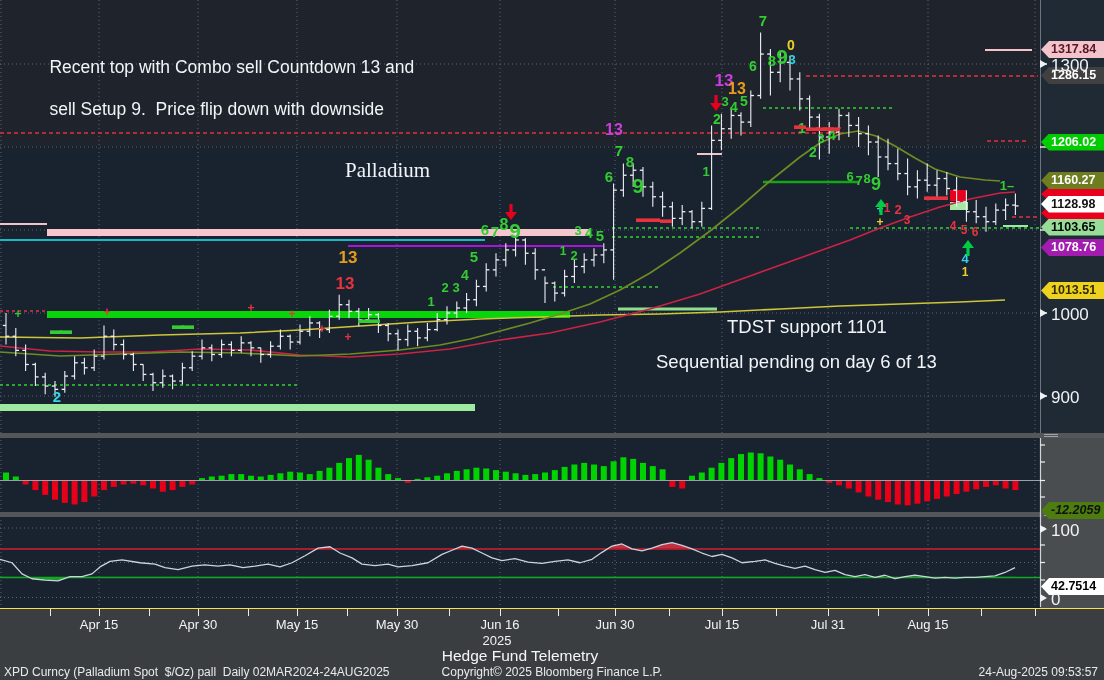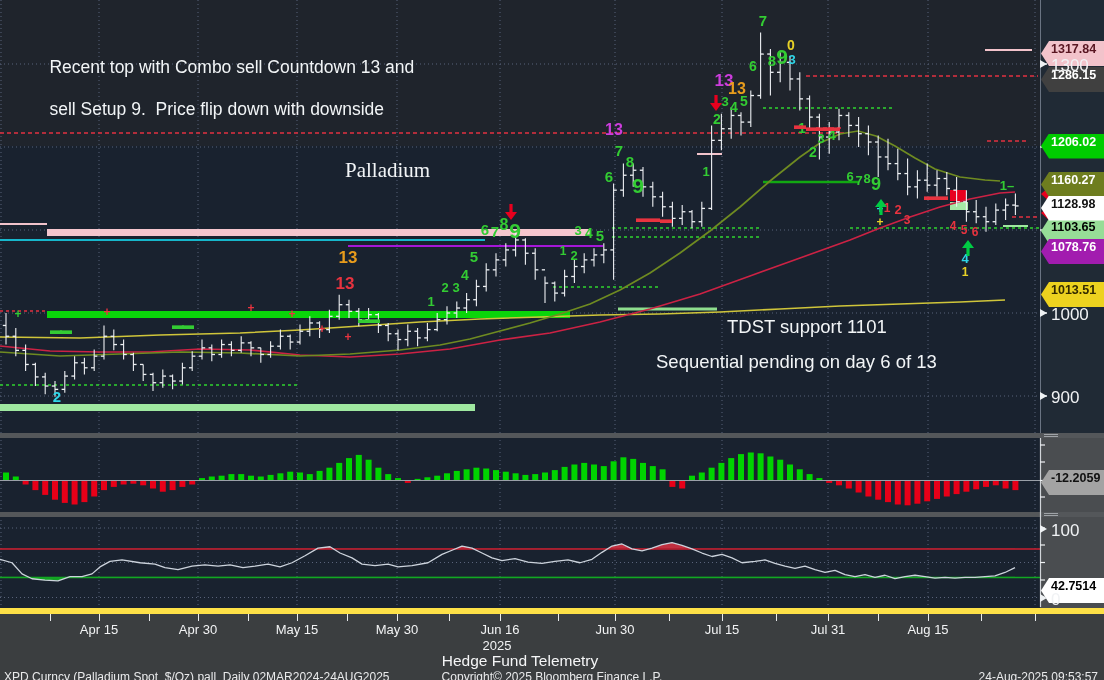--- a/index.html
+++ b/index.html
@@ -4,28 +4,28 @@
 <style>
   html,body{margin:0;padding:0;background:#000;}
   #app{position:relative;width:1104px;height:680px;overflow:hidden;
        font-family:"Liberation Sans",sans-serif;background:#19222f;}
   #chart-svg{position:absolute;left:0;top:0;}
   .ovl{position:absolute;color:#f2f5f7;}
   #headline{left:30px;top:36px;width:500px;font-size:17.5px;line-height:21px;white-space:pre;}
   #instrument{left:345px;top:158px;font-size:21px;font-family:Liberation Serif, serif;}
   #tdst-note{left:727px;top:316px;font-size:18.5px;}
   #seq-note{left:656px;top:351px;font-size:18.5px;}
-  .tag{position:absolute;left:1041px;width:63px;height:25px;line-height:17px;
+  .tag{position:absolute;left:1041px;width:63px;height:17px;line-height:17px;
        font-size:12.5px;font-weight:bold;padding-left:10px;box-sizing:border-box;
        clip-path:polygon(8px 0,100% 0,100% 100%,8px 100%,0 50%);}
   .axlab{position:absolute;left:1051px;font-size:17px;color:#f0f2f4;}
   .tri{position:absolute;left:1040px;width:0;height:0;border-top:4px solid transparent;
        border-bottom:4px solid transparent;border-left:7px solid #eef1f3;}
   #bottom{position:absolute;left:0;top:608px;width:1104px;height:72px;background:#3b3e40;
-          border-top:6px solid #fde047;box-sizing:border-box;}
+          border-top:1px solid #fde047;box-sizing:border-box;}
   .xtick{position:absolute;top:0;width:1px;height:7px;background:#e8eaec;}
   .xlab{position:absolute;top:8px;transform:translateX(-50%);font-size:13px;color:#f2f3f4;}
   #year{position:absolute;left:497px;top:24px;transform:translateX(-50%);font-size:13px;color:#f2f3f4;}
   #watermark{position:absolute;left:520px;top:38px;transform:translateX(-50%);
              font-size:15.5px;color:#f5f6f7;}
   #footer{position:absolute;left:0;top:56px;width:1104px;height:16px;font-size:12px;color:#e9eaeb;}
   #footer .fl{position:absolute;left:4px;white-space:pre;}
   #footer .fc{position:absolute;left:50%;transform:translateX(-50%);}
   #footer .fr{position:absolute;right:6px;}
 </style>
@@ -632,21 +632,21 @@
       <div class="tag" style="top: 187px; background: rgb(232, 0, 30); color: rgb(255, 255, 255); height: 14px;"></div>
       <div class="tag" style="top: 206px; background: rgb(232, 0, 30); color: rgb(255, 255, 255); height: 14px;"></div>
       <div class="tag" style="top: 41px; background: rgb(242, 195, 203); color: rgb(88, 22, 34);">1317.84</div>
       <div class="tag" style="top: 67px; background: #404040; color: rgb(255, 255, 255);">1286.15</div>
       <div class="tag" style="top: 133.5px; background: rgb(0, 204, 0); color: rgb(255, 255, 255);">1206.02</div>
       <div class="tag" style="top: 172px; background: rgb(110, 125, 31); color: rgb(255, 255, 255);">1160.27</div>
       <div class="tag" style="top: 218.5px; background: rgb(151, 221, 151); color: #000000;">1103.65</div>
       <div class="tag" style="top: 239px; background: #a21caf; color: rgb(255, 255, 255);">1078.76</div>
       <div class="tag" style="top: 282px; background: rgb(237, 210, 31); color: rgb(51, 42, 0);">1013.51</div>
       <div class="tag" style="top: 195.5px; background: rgb(255, 255, 255); color: rgb(17, 17, 17);">1128.98</div>
-      <div class="tag" style="top: 470px; background: #a3a3a3; color: rgb(17, 17, 17);">-12.2059</div>
+      <div class="tag" style="top: 502px; background: #4d7c0f; color: rgb(17, 17, 17); font-style: italic;">-12.2059</div>
       <div class="tag" style="top: 578px; background: rgb(255, 255, 255); color: #000000;">42.7514</div>
       <div class="tri" style="top: 60px;"></div>
       <div class="axlab" style="top: 56px;">1300</div>
       <div class="tri" style="top: 309px;"></div>
       <div class="axlab" style="top: 305px;">1000</div>
       <div class="tri" style="top: 392px;"></div>
       <div class="axlab" style="top: 388px;">900</div>
       <div class="tri" style="top: 524.5px;"></div>
       <div class="axlab" style="top: 520.5px;">100</div>
       <div class="tri" style="top: 593.5px;"></div>

